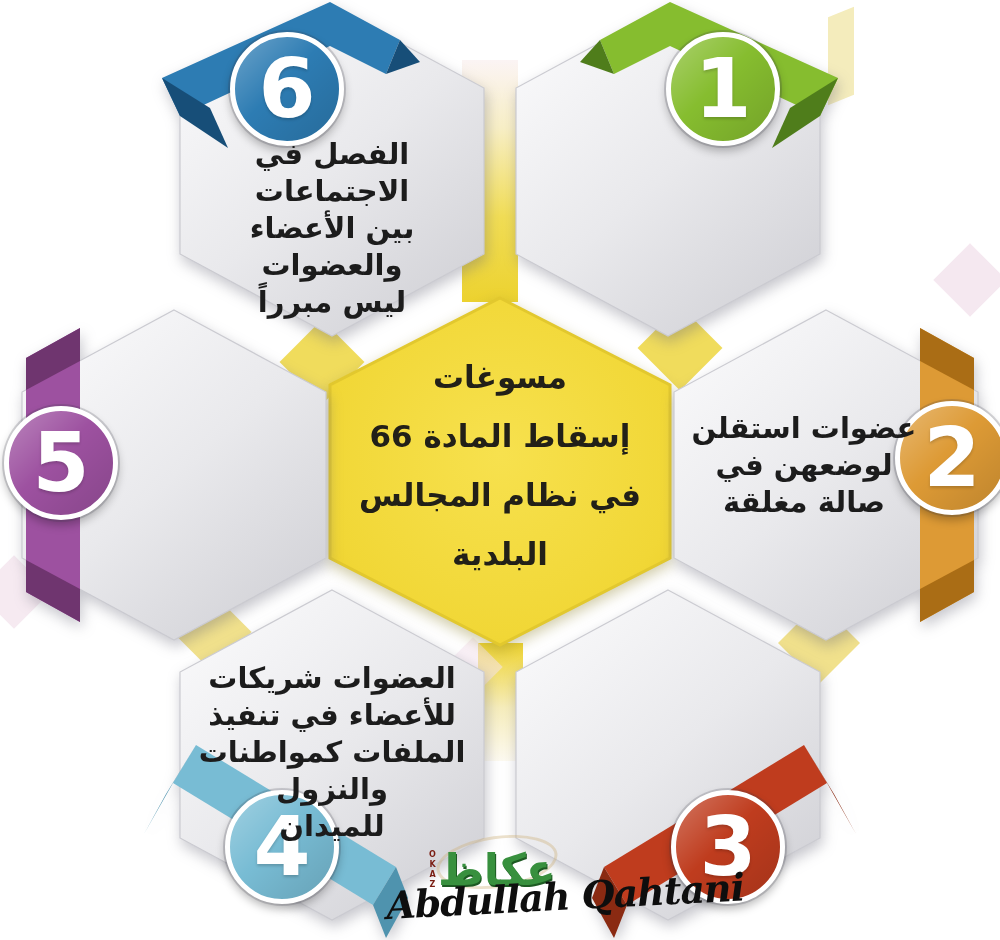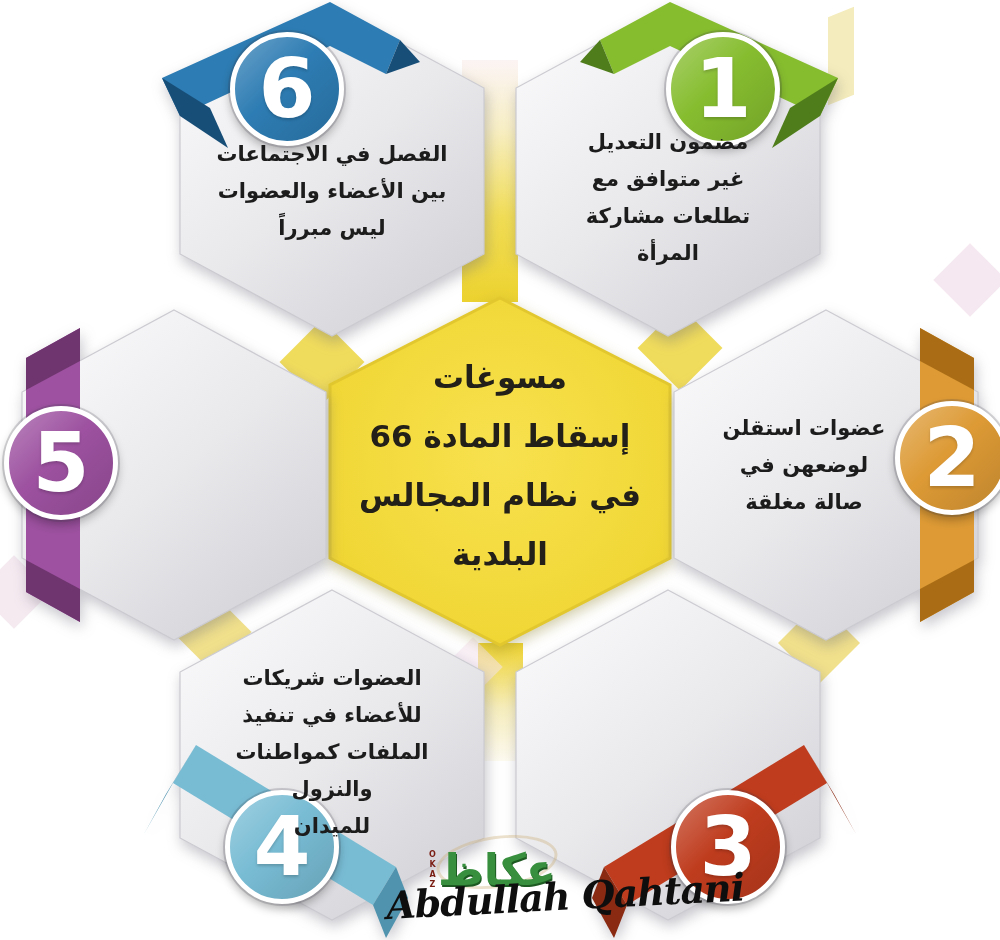--- a/index.html
+++ b/index.html
@@ -52,21 +52,21 @@
   .num{color:#ffffff;font-size:82px;font-weight:bold;line-height:1;text-shadow:0 2px 3px rgba(0,0,0,.18);}
   .pos-tr .num-circle{left:150px;top:26px;}
   .pos-tl .num-circle{left:50px;top:26px;}
   .pos-r  .num-circle{left:221px;top:91px;}
   .pos-l  .num-circle{left:-18px;top:96px;}
   .pos-br .num-circle{left:155px;top:200px;}
   .pos-bl .num-circle{left:45px;top:200px;}
 
   .hex-text{
     position:absolute;left:14px;width:276px;text-align:center;direction:rtl;
-    font-weight:bold;font-size:21px;line-height:37px;color:#1c1c1c;white-space:pre-line;z-index:3;
+    font-weight:bold;font-size:29px;line-height:37px;color:#1c1c1c;white-space:pre-line;z-index:3;
   }
   .pos-tr .hex-text{top:118px;}
   .pos-tl .hex-text{top:130px;}
   .pos-r  .hex-text{top:100px;left:10px;width:240px;}
   .pos-l  .hex-text{top:82px;left:54px;width:240px;}
   .pos-br .hex-text{top:70px;}
   .pos-bl .hex-text{top:70px;}
 
   
   .center-hex{position:absolute;left:330px;top:298px;width:340px;height:347px;z-index:1;}
@@ -142,24 +142,20 @@
   <div class="hex-item pos-tr" style="--accent: #86bd2f; --accent-dark: #4f7d1b;">
     <svg class="hex-svg" viewBox="0 0 304 330">
       <polygon class="hex-body" points="152,0 304,82 304,248 152,330 0,248 0,82"></polygon>
       <path class="ribbon" d="M 84,34 L 154,-4 L 322,72 L 304,110 L 154,40 L 98,68 Z"></path>
       <path class="fold" d="M 322,72 L 304,110 L 256,142 L 274,102 Z"></path>
       <path class="fold" d="M 84,34 L 98,68 L 64,56 Z"></path>
     </svg>
     <div class="num-circle">
       <span class="num">1</span>
     </div>
-    <div class="hex-text">مضمون التعديل
-غير متوافق مع
-تطلعات مشاركة
-المرأة</div>
   </div>
 
   <div class="hex-item pos-r" style="--accent: #dd9a35; --accent-dark: #aa6d15;">
     <svg class="hex-svg" viewBox="0 0 304 330">
       <polygon class="hex-body" points="152,0 304,82 304,248 152,330 0,248 0,82"></polygon>
       <path class="ribbon" d="M 246,18 L 300,48 L 300,282 L 246,312 Z"></path>
       <path class="fold" d="M 246,18 L 300,48 L 300,80 L 246,51 Z"></path>
       <path class="fold" d="M 246,312 L 300,282 L 300,250 L 246,279 Z"></path>
     </svg>
     <div class="num-circle">

